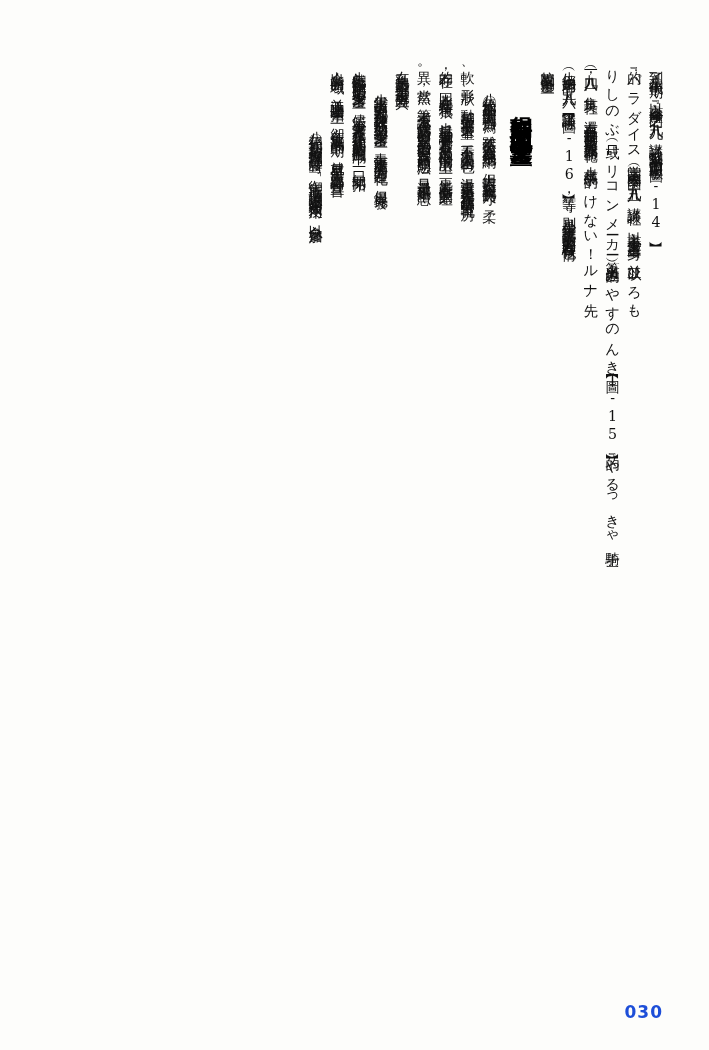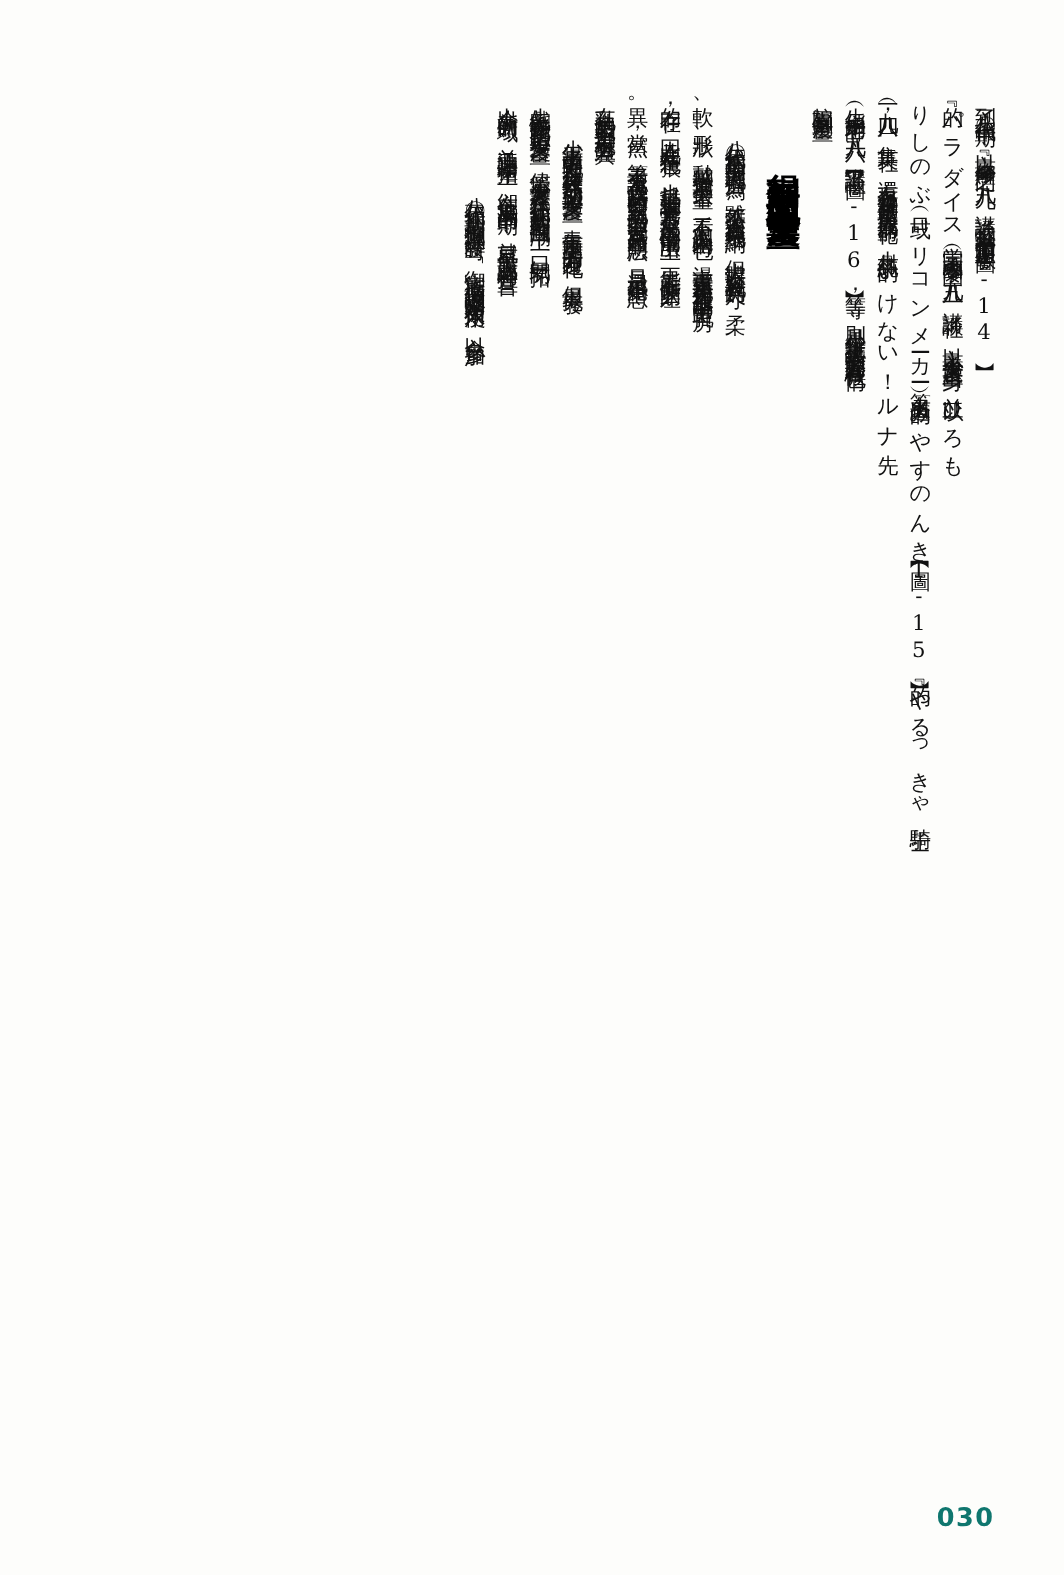--- a/index.html
+++ b/index.html
@@ -71,21 +71,21 @@
   .col-indent-3 { margin-top: 60px; }
 
   .page-number {
     position: absolute;
     bottom: 28px;
     right: 46px;
     font-family: "DejaVu Sans", "Liberation Sans", sans-serif;
     font-size: 17px;
     font-weight: bold;
     letter-spacing: 1px;
-    color: #0f766e;
+    color: #1d4ed8;
   }
 
   
 </style>
 </head>
 <body>
 
 <div class="page">
 
   <div class="text-area">

